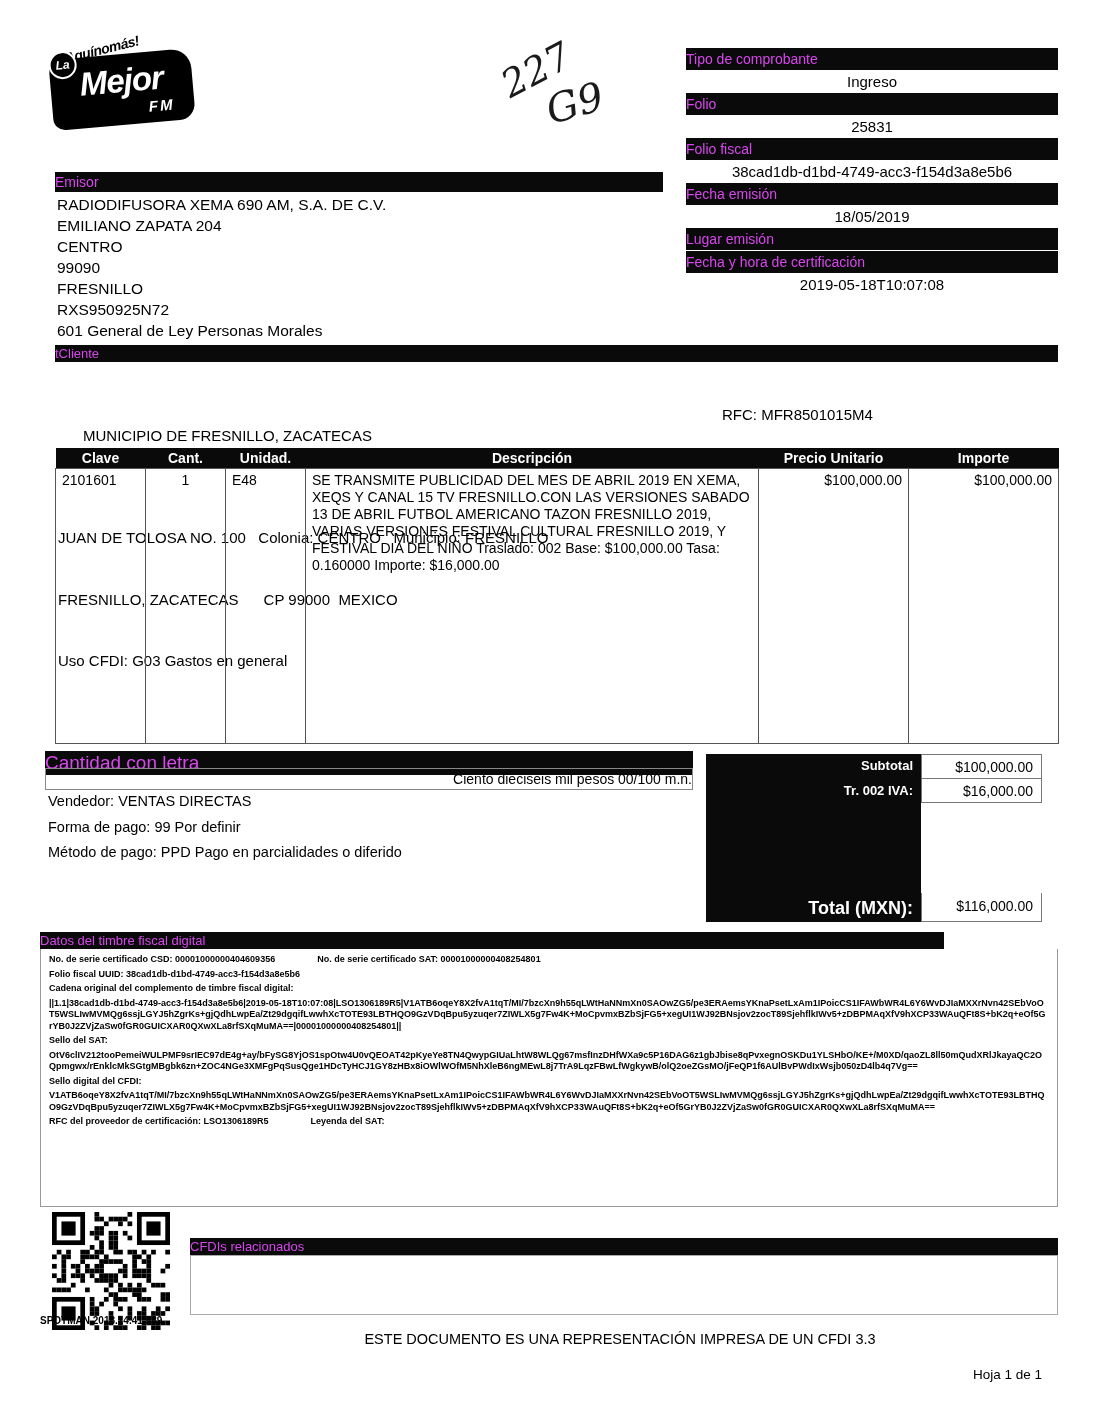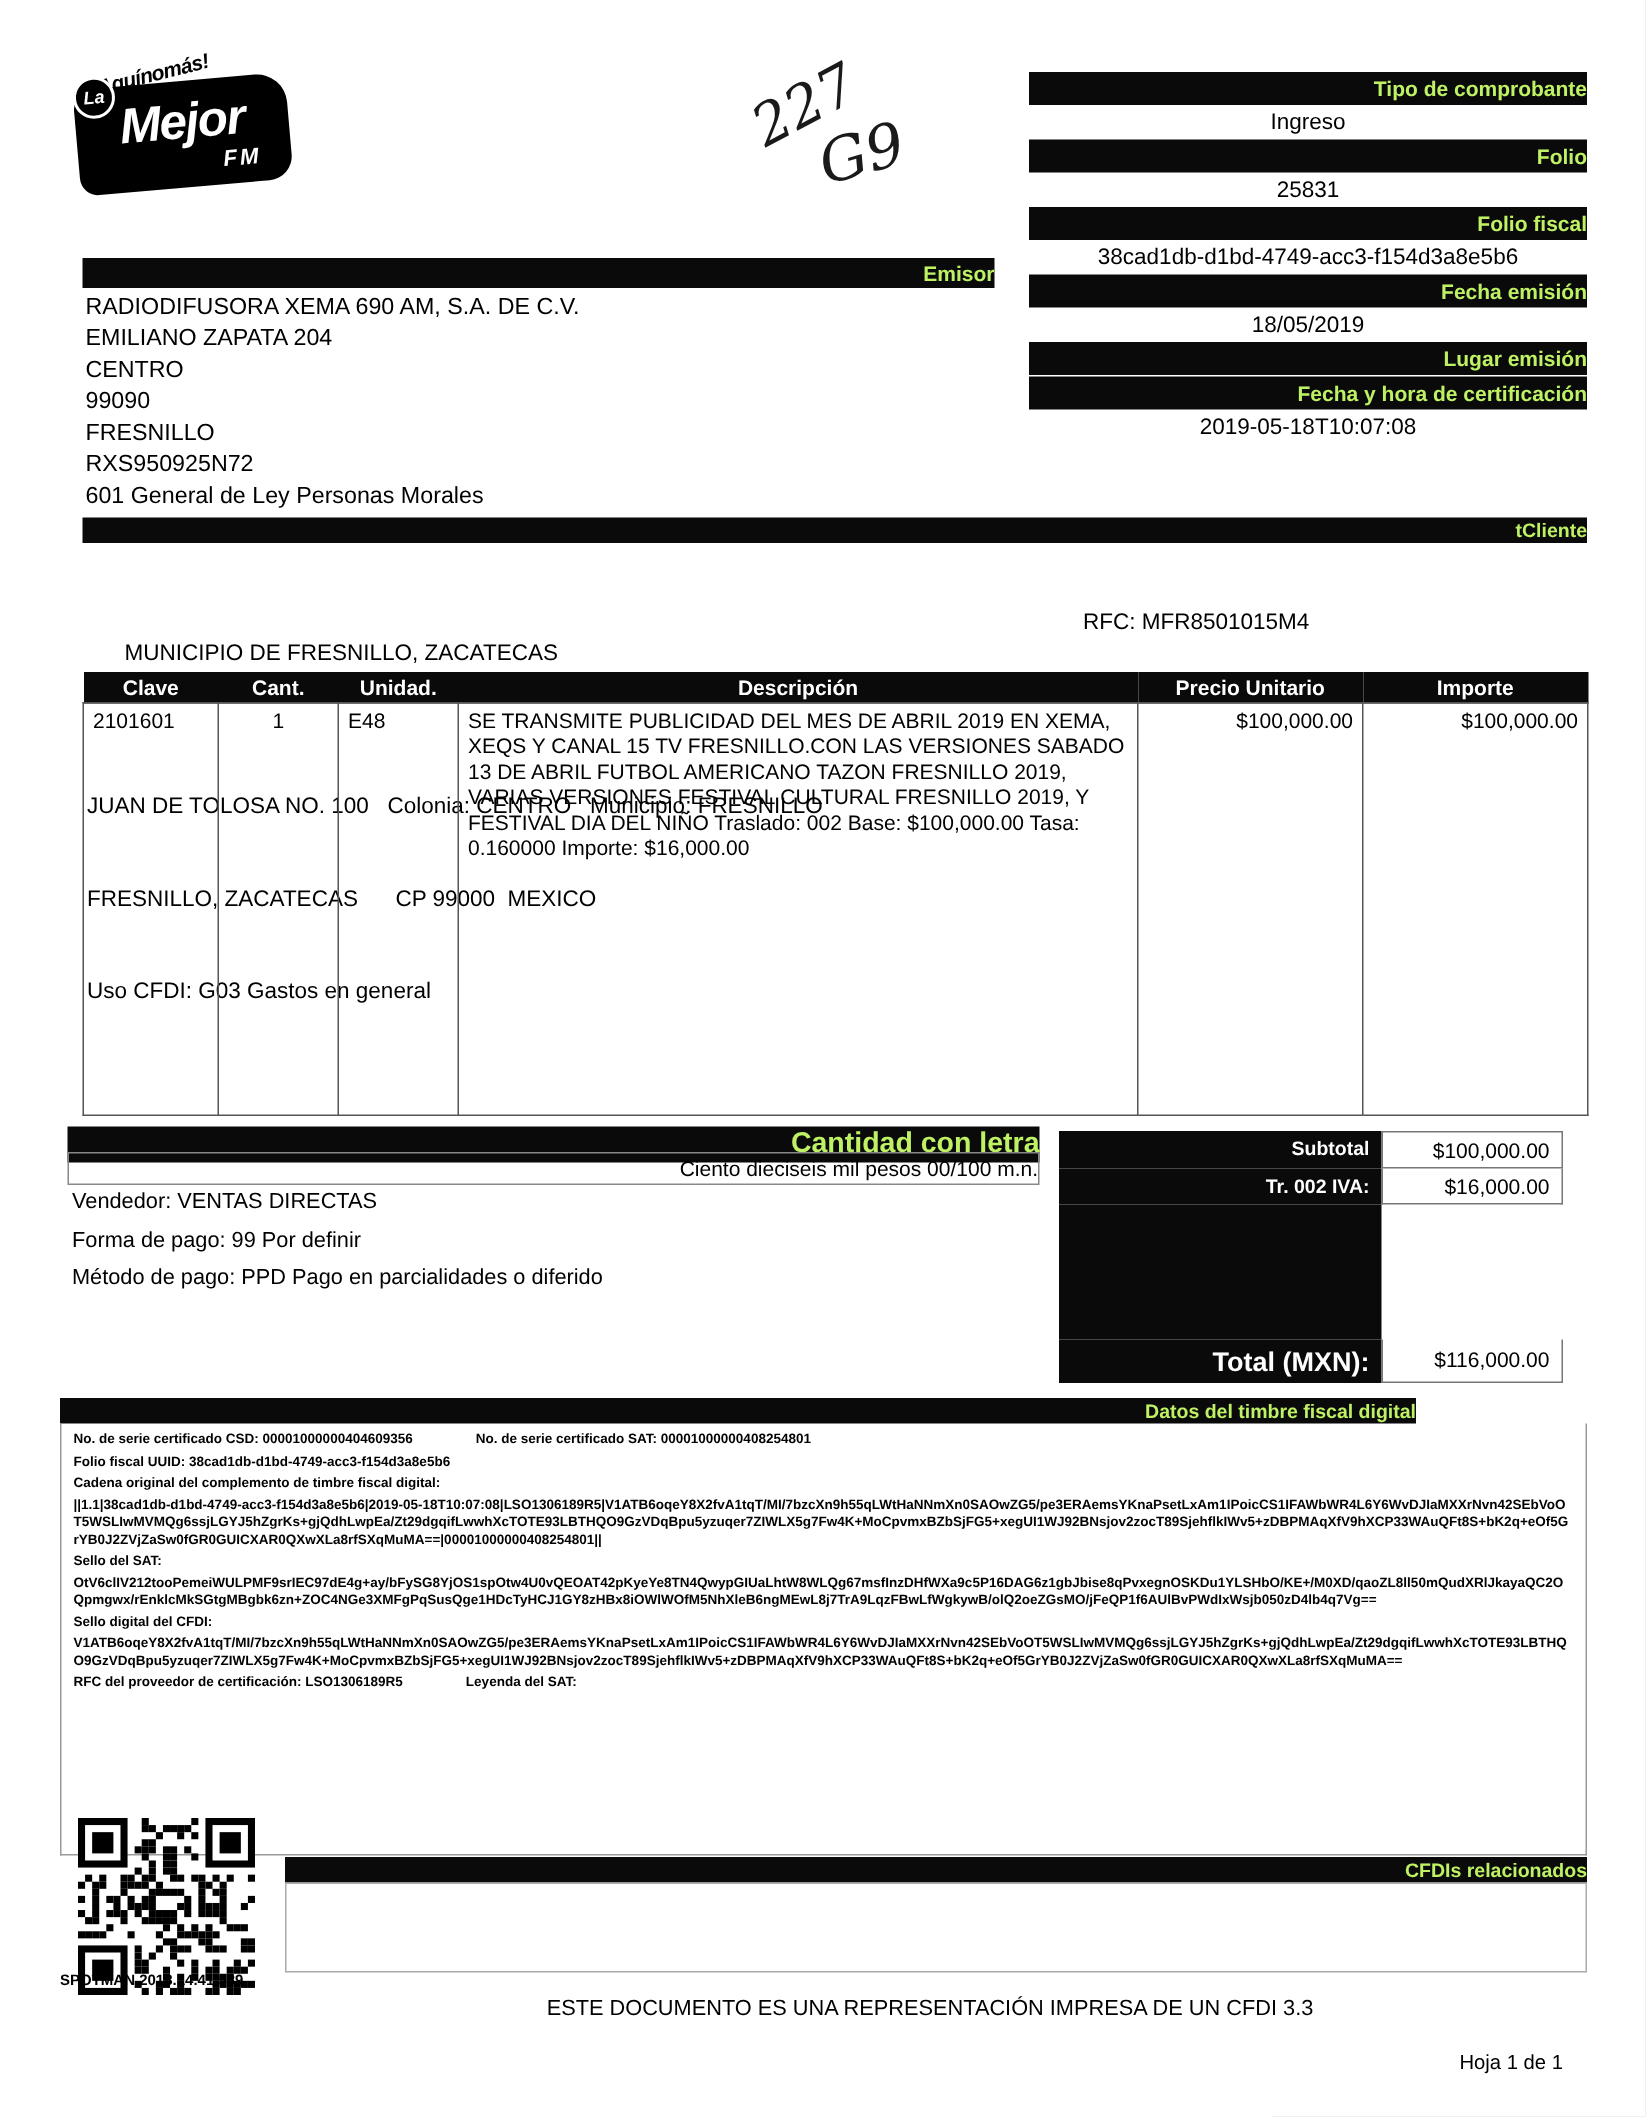--- a/index.html
+++ b/index.html
@@ -1,18 +1,18 @@
 <!DOCTYPE html>
 <html><head>
 <meta charset="utf-8">
 <style>
   html,body{margin:0;padding:0;background:#e8e8e8;}
   .page{position:relative;width:1097px;height:1411px;background:#fff;margin:0 auto;
         font-family:"Liberation Sans",sans-serif;color:#000;overflow:hidden;}
-  .bar{background:#0a0a0a;color:#bef264;font-weight:bold;text-align:right;}
+  .bar{background:#0a0a0a;color:#d946ef;font-weight:normal;text-align:left;}
 
   
   .logo{position:absolute;left:52px;top:36px;width:142px;height:130px;transform:rotate(-5deg);}
   .logo-tagline{font-style:italic;font-weight:bold;font-size:14px;transform:rotate(-9deg);
                 margin-left:12px;letter-spacing:-0.5px;}
   .logo-blob{background:#000;border-radius:14px 20px 16px 12px;padding:8px 8px 8px;position:relative;margin-top:2px;}
   .logo-la{position:absolute;top:-8px;left:0;background:#000;color:#fff;border:2px solid #fff;
            border-radius:50%;width:24px;height:24px;display:flex;align-items:center;justify-content:center;
            font-weight:bold;font-style:italic;font-size:12px;}
   .logo-mejor{display:block;color:#fff;font-weight:bold;font-style:italic;font-size:33px;
@@ -68,21 +68,21 @@
   .t-value{width:111px;text-align:right;font-size:14px;padding:4px 8px 3px 0;
            border:1px solid #777;border-top:none;}
   .t-row:first-child .t-value{border-top:1px solid #777;}
   .t-spacer .t-label{height:83px;}
   .t-spacer .t-value{border:none;}
   .t-total .t-label{font-size:18px;padding-top:5px;}
   .t-total .t-value{padding-top:5px;}
 
   
   .timbre-bar{position:absolute;left:40px;top:932px;width:904px;font-size:13px;padding:1px 0;}
-  .timbre-box{position:absolute;left:40px;top:949px;width:1018px;height:288px;border:1px solid #999;
+  .timbre-box{position:absolute;left:40px;top:949px;width:1018px;height:258px;border:1px solid #999;
               border-top:none;padding:5px 8px;box-sizing:border-box;font-size:9px;line-height:11.5px;
               font-weight:bold;}
   .timbre-box p{margin:0 0 3px 0;word-break:break-all;}
   .timbre-flex{display:flex;gap:42px;margin-bottom:3px;}
   .b64{font-weight:600;}
 
   
   .qr{position:absolute;left:52px;top:1212px;width:118px;height:118px;}
   .qr svg{width:100%;height:100%;}
 

